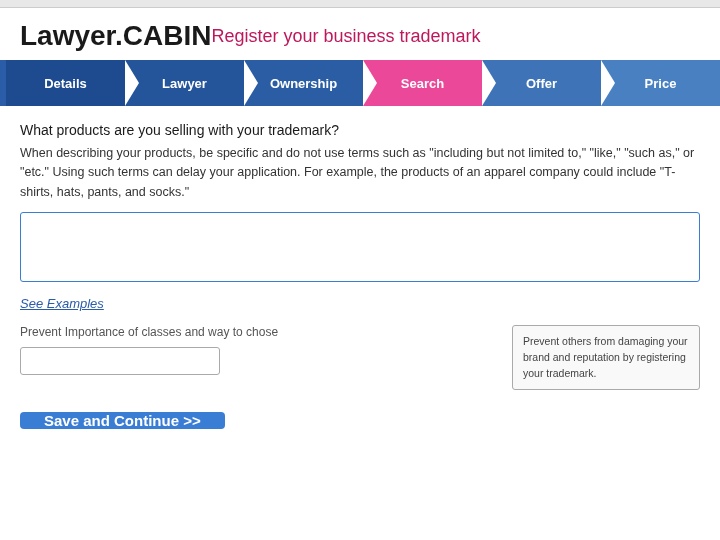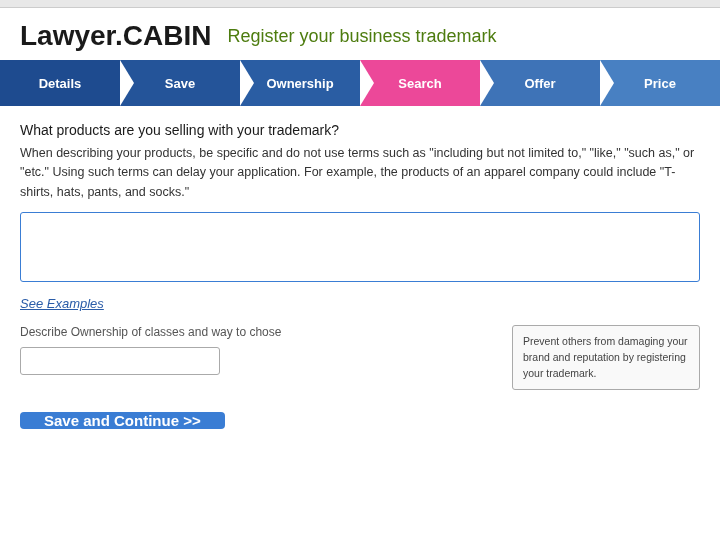--- a/index.html
+++ b/index.html
@@ -9,43 +9,44 @@
       width: 720px;
       min-height: 540px;
       overflow: hidden;
     }
 
     
     .header {
       display: flex;
       align-items: center;
       padding: 12px 20px 8px 20px;
-      gap: 16px;
+      gap: 0;
     }
     .logo {
       font-size: 28px;
       font-weight: bold;
       color: #1a1a1a;
     }
     .logo span {
       font-weight: 900;
     }
     .header-subtitle {
       font-size: 18px;
-      color: #4d7c0f;
+      color: #be185d;
       font-weight: normal;
     }
 
     
     .steps-bar {
       display: flex;
       align-items: stretch;
       height: 46px;
       background: #2a5ca8;
       overflow: hidden;
+      padding-left: 6px;
     }
 
     .step {
       display: flex;
       align-items: center;
       justify-content: center;
       position: relative;
       flex: 1;
       color: #fff;
       font-size: 13px;
@@ -223,21 +224,21 @@
     <span>Lawyer.</span><span>CABIN</span>
   </div>
   <div class="header-subtitle">Register your business trademark</div>
 </div>
 
 <div class="steps-bar">
   <div class="step step-details">
     <span>Details</span>
   </div>
   <div class="step step-usage">
-    <span>Save</span>
+    <span>Lawyer</span>
   </div>
   <div class="step step-ownership">
     <span>Ownership</span>
   </div>
   <div class="step step-search">
     <span>Search</span>
   </div>
   <div class="step step-offer">
     <span>Offer</span>
   </div>
@@ -253,21 +254,21 @@
 
   
   <textarea class="textarea-field" placeholder="" style=""></textarea>
 
   
   <a class="see-examples">See Examples</a>
 
   
   <div class="classes-section">
     <div class="classes-left">
-      <div class="classes-subtitle">Describe Ownership of classes and way to chose</div>
+      <div class="classes-subtitle">Prevent Importance of classes and way to chose</div>
       <input type="text" class="classes-input" placeholder="" style="">
     </div>
     <div class="info-box">Prevent others from damaging your brand and reputation by registering your trademark.</div>
   </div>
 
   
   <button class="save-btn">Save and Continue &gt;&gt;</button>
 </div>
 
 </body></html>

